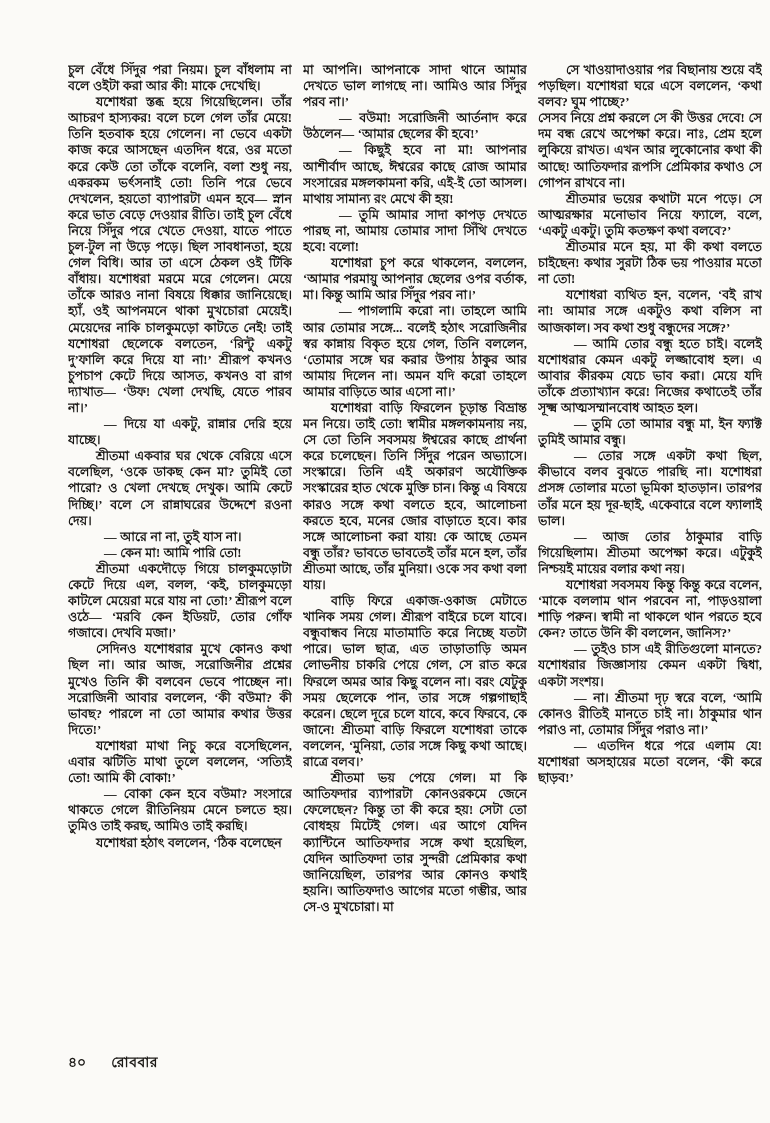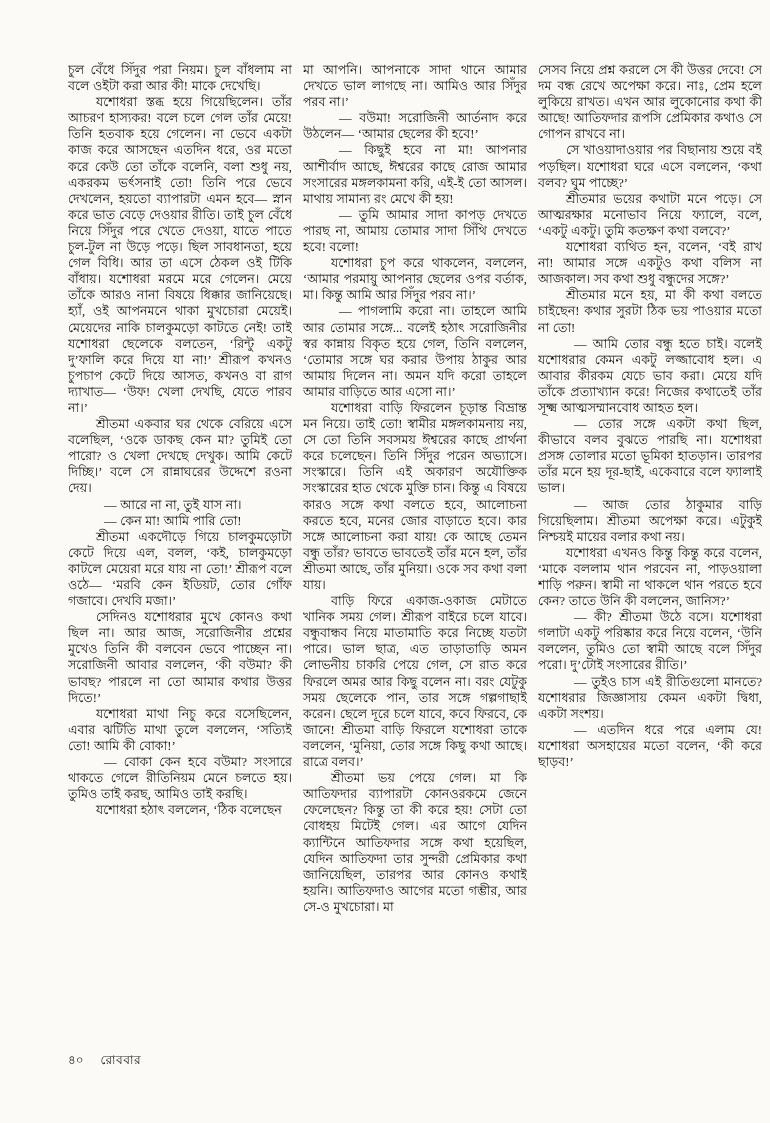--- a/index.html
+++ b/index.html
@@ -10,20 +10,21 @@
     background: #fbfaf7;
     overflow: hidden;
   }
   .page {
     position: relative;
     width: 770px;
     height: 1123px;
     background: #fbfaf7;
     color: #171513;
     font-family: "Liberation Serif", "DejaVu Serif", serif;
+    font-weight: bold;
   }
   .text-columns {
     position: absolute;
     left: 68px;
     top: 62px;
     width: 694px;
     height: 982px;
     display: flex;
     gap: 11px;
     overflow: hidden;
@@ -44,35 +45,36 @@
   }
   p.cont   { text-indent: 0; }
   p.ind    { text-indent: 28px; }
   p.dialog { text-indent: 36px; }
   .footer {
     position: absolute;
     left: 68px;
     top: 1051px;
     display: flex;
     align-items: flex-end;
-    gap: 17px;
-    font-size: 12px;
+    gap: 25px;
+    font-size: 14px;
     color: #1b1916;
   }
   .footer .mag { letter-spacing: 0.5px; }
 </style>
 </head>
 <body>
 
 <div class="page">
 
   <div class="text-columns">
     <div class="col">
         <p class="para cont">চুল বেঁধে সিঁদুর পরা নিয়ম। চুল বাঁধলাম না বলে ওইটা করা আর কী! মাকে দেখেছি।</p>
         <p class="para ind">যশোধরা স্তব্ধ হয়ে গিয়েছিলেন। তাঁর আচরণ হাস্যকর! বলে চলে গেল তাঁর মেয়ে! তিনি হতবাক হয়ে গেলেন। না ভেবে একটা কাজ করে আসছেন এতদিন ধরে, ওর মতো করে কেউ তো তাঁকে বলেনি, বলা শুধু নয়, একরকম ভর্ৎসনাই তো! তিনি পরে ভেবে দেখলেন, হয়তো ব্যাপারটা এমন হবে— স্নান করে ভাত বেড়ে দেওয়ার রীতি। তাই চুল বেঁধে নিয়ে সিঁদুর পরে খেতে দেওয়া, যাতে পাতে চুল-টুল না উড়ে পড়ে। ছিল সাবধানতা, হয়ে গেল বিধি। আর তা এসে ঠেকল ওই টিকি বাঁধায়। যশোধরা মরমে মরে গেলেন। মেয়ে তাঁকে আরও নানা বিষয়ে ধিক্কার জানিয়েছে। হ্যাঁ, ওই আপনমনে থাকা মুখচোরা মেয়েই। মেয়েদের নাকি চালকুমড়ো কাটতে নেই! তাই যশোধরা ছেলেকে বলতেন, ‘রিন্টু একটু দু’ফালি করে দিয়ে যা না!’ শ্রীরূপ কখনও চুপচাপ কেটে দিয়ে আসত, কখনও বা রাগ দ্যাখাত— ‘উফ! খেলা দেখছি, যেতে পারব না।’</p>
+        <p class="para dialog">— দিয়ে যা একটু, রান্নার দেরি হয়ে যাচ্ছে।</p>
         <p class="para ind">শ্রীতমা একবার ঘর থেকে বেরিয়ে এসে বলেছিল, ‘ওকে ডাকছ কেন মা? তুমিই তো পারো? ও খেলা দেখছে দেখুক। আমি কেটে দিচ্ছি।’ বলে সে রান্নাঘরের উদ্দেশে রওনা দেয়।</p>
         <p class="para dialog">— আরে না না, তুই যাস না।</p>
         <p class="para dialog">— কেন মা! আমি পারি তো!</p>
         <p class="para ind">শ্রীতমা একদৌড়ে গিয়ে চালকুমড়োটা কেটে দিয়ে এল, বলল, ‘কই, চালকুমড়ো কাটলে মেয়েরা মরে যায় না তো!’ শ্রীরূপ বলে ওঠে— ‘মরবি কেন ইডিয়ট, তোর গোঁফ গজাবে। দেখবি মজা।’</p>
         <p class="para ind">সেদিনও যশোধরার মুখে কোনও কথা ছিল না। আর আজ, সরোজিনীর প্রশ্নের মুখেও তিনি কী বলবেন ভেবে পাচ্ছেন না। সরোজিনী আবার বললেন, ‘কী বউমা? কী ভাবছ? পারলে না তো আমার কথার উত্তর দিতে!’</p>
         <p class="para ind">যশোধরা মাথা নিচু করে বসেছিলেন, এবার ঝটিতি মাথা তুলে বললেন, ‘সত্যিই তো! আমি কী বোকা!’</p>
         <p class="para dialog">— বোকা কেন হবে বউমা? সংসারে থাকতে গেলে রীতিনিয়ম মেনে চলতে হয়। তুমিও তাই করছ, আমিও তাই করছি।</p>
         <p class="para ind">যশোধরা হঠাৎ বললেন, ‘ঠিক বলেছেন</p>
       </div>
     <div class="col">
@@ -80,31 +82,32 @@
         <p class="para dialog">— বউমা! সরোজিনী আর্তনাদ করে উঠলেন— ‘আমার ছেলের কী হবে!’</p>
         <p class="para dialog">— কিছুই হবে না মা! আপনার আশীর্বাদ আছে, ঈশ্বরের কাছে রোজ আমার সংসারের মঙ্গলকামনা করি, এই-ই তো আসল। মাথায় সামান্য রং মেখে কী হয়!</p>
         <p class="para dialog">— তুমি আমার সাদা কাপড় দেখতে পারছ না, আমায় তোমার সাদা সিঁথি দেখতে হবে! বলো!</p>
         <p class="para ind">যশোধরা চুপ করে থাকলেন, বললেন, ‘আমার পরমায়ু আপনার ছেলের ওপর বর্তাক, মা। কিন্তু আমি আর সিঁদুর পরব না।’</p>
         <p class="para dialog">— পাগলামি করো না। তাহলে আমি আর তোমার সঙ্গে... বলেই হঠাৎ সরোজিনীর স্বর কান্নায় বিকৃত হয়ে গেল, তিনি বললেন, ‘তোমার সঙ্গে ঘর করার উপায় ঠাকুর আর আমায় দিলেন না। অমন যদি করো তাহলে আমার বাড়িতে আর এসো না।’</p>
         <p class="para ind">যশোধরা বাড়ি ফিরলেন চূড়ান্ত বিভ্রান্ত মন নিয়ে। তাই তো! স্বামীর মঙ্গলকামনায় নয়, সে তো তিনি সবসময় ঈশ্বরের কাছে প্রার্থনা করে চলেছেন। তিনি সিঁদুর পরেন অভ্যাসে। সংস্কারে। তিনি এই অকারণ অযৌক্তিক সংস্কারের হাত থেকে মুক্তি চান। কিন্তু এ বিষয়ে কারও সঙ্গে কথা বলতে হবে, আলোচনা করতে হবে, মনের জোর বাড়াতে হবে। কার সঙ্গে আলোচনা করা যায়! কে আছে তেমন বন্ধু তাঁর? ভাবতে ভাবতেই তাঁর মনে হল, তাঁর শ্রীতমা আছে, তাঁর মুনিয়া। ওকে সব কথা বলা যায়।</p>
         <p class="para ind">বাড়ি ফিরে একাজ-ওকাজ মেটাতে খানিক সময় গেল। শ্রীরূপ বাইরে চলে যাবে। বন্ধুবান্ধব নিয়ে মাতামাতি করে নিচ্ছে যতটা পারে। ভাল ছাত্র, এত তাড়াতাড়ি অমন লোভনীয় চাকরি পেয়ে গেল, সে রাত করে ফিরলে অমর আর কিছু বলেন না। বরং যেটুকু সময় ছেলেকে পান, তার সঙ্গে গল্পগাছাই করেন। ছেলে দূরে চলে যাবে, কবে ফিরবে, কে জানে! শ্রীতমা বাড়ি ফিরলে যশোধরা তাকে বললেন, ‘মুনিয়া, তোর সঙ্গে কিছু কথা আছে। রাত্রে বলব।’</p>
         <p class="para ind">শ্রীতমা ভয় পেয়ে গেল। মা কি আতিফদার ব্যাপারটা কোনওরকমে জেনে ফেলেছেন? কিন্তু তা কী করে হয়! সেটা তো বোধহয় মিটেই গেল। এর আগে যেদিন ক্যান্টিনে আতিফদার সঙ্গে কথা হয়েছিল, যেদিন আতিফদা তার সুন্দরী প্রেমিকার কথা জানিয়েছিল, তারপর আর কোনও কথাই হয়নি। আতিফদাও আগের মতো গম্ভীর, আর সে-ও মুখচোরা। মা</p>
       </div>
     <div class="col">
+        <p class="para ind">সে খাওয়াদাওয়ার পর বিছানায় শুয়ে বই পড়ছিল। যশোধরা ঘরে এসে বললেন, ‘কথা বলব? ঘুম পাচ্ছে?’</p>
         <p class="para cont">সেসব নিয়ে প্রশ্ন করলে সে কী উত্তর দেবে! সে দম বন্ধ রেখে অপেক্ষা করে। নাঃ, প্রেম হলে লুকিয়ে রাখত। এখন আর লুকোনোর কথা কী আছে! আতিফদার রূপসি প্রেমিকার কথাও সে গোপন রাখবে না।</p>
-        <p class="para ind">সে খাওয়াদাওয়ার পর বিছানায় শুয়ে বই পড়ছিল। যশোধরা ঘরে এসে বললেন, ‘কথা বলব? ঘুম পাচ্ছে?’</p>
         <p class="para ind">শ্রীতমার ভয়ের কথাটা মনে পড়ে। সে আত্মরক্ষার মনোভাব নিয়ে ফ্যালে, বলে, ‘একটু একটু। তুমি কতক্ষণ কথা বলবে?’</p>
+        <p class="para ind">শ্রীতমার মনে হয়, মা কী কথা বলতে চাইছেন! কথার সুরটা ঠিক ভয় পাওয়ার মতো না তো!</p>
         <p class="para ind">যশোধরা ব্যথিত হন, বলেন, ‘বই রাখ না! আমার সঙ্গে একটুও কথা বলিস না আজকাল। সব কথা শুধু বন্ধুদের সঙ্গে?’</p>
-        <p class="para ind">শ্রীতমার মনে হয়, মা কী কথা বলতে চাইছেন! কথার সুরটা ঠিক ভয় পাওয়ার মতো না তো!</p>
         <p class="para dialog">— আমি তোর বন্ধু হতে চাই। বলেই যশোধরার কেমন একটু লজ্জাবোধ হল। এ আবার কীরকম যেচে ভাব করা। মেয়ে যদি তাঁকে প্রত্যাখ্যান করে! নিজের কথাতেই তাঁর সূক্ষ্ম আত্মসম্মানবোধ আহত হল।</p>
+        <p class="para dialog">— তুমি তো আমার বন্ধু মা, ইন ফ্যাক্ট তুমিই আমার বন্ধু।</p>
         <p class="para dialog">— তোর সঙ্গে একটা কথা ছিল, কীভাবে বলব বুঝতে পারছি না। যশোধরা প্রসঙ্গ তোলার মতো ভূমিকা হাতড়ান। তারপর তাঁর মনে হয় দূর-ছাই, একেবারে বলে ফ্যালাই ভাল।</p>
         <p class="para dialog">— আজ তোর ঠাকুমার বাড়ি গিয়েছিলাম। শ্রীতমা অপেক্ষা করে। এটুকুই নিশ্চয়ই মায়ের বলার কথা নয়।</p>
-        <p class="para ind">যশোধরা এখনও কিন্তু কিন্তু করে বলেন, ‘মাকে বললাম থান পরবেন না, পাড়ওয়ালা শাড়ি পরুন। স্বামী না থাকলে থান পরতে হবে কেন? তাতে উনি কী বললেন, জানিস?’</p>
-        <p class="para dialog">— কী? শ্রীতমা উঠে বসে। যশোধরা গলাটা একটু পরিষ্কার করে নিয়ে বলেন, ‘উনি বললেন, তুমিও তো স্বামী আছে বলে সিঁদুর পরো। দু’টোই সংসারের রীতি।’</p>
+        <p class="para ind">যশোধরা সবসময কিন্তু কিন্তু করে বলেন, ‘মাকে বললাম থান পরবেন না, পাড়ওয়ালা শাড়ি পরুন। স্বামী না থাকলে থান পরতে হবে কেন? তাতে উনি কী বললেন, জানিস?’</p>
         <p class="para dialog">— তুইও চাস এই রীতিগুলো মানতে? যশোধরার জিজ্ঞাসায় কেমন একটা দ্বিধা, একটা সংশয়।</p>
+        <p class="para dialog">— না। শ্রীতমা দৃঢ় স্বরে বলে, ‘আমি কোনও রীতিই মানতে চাই না। ঠাকুমার থান পরাও না, তোমার সিঁদুর পরাও না।’</p>
         <p class="para dialog">— এতদিন ধরে পরে এলাম যে! যশোধরা অসহায়ের মতো বলেন, ‘কী করে ছাড়ব!’</p>
       </div>
   </div>
 
   <div class="footer">
     <span class="pno">৪০</span>
     <span class="mag">রোববার</span>
   </div>
 
 </div>

